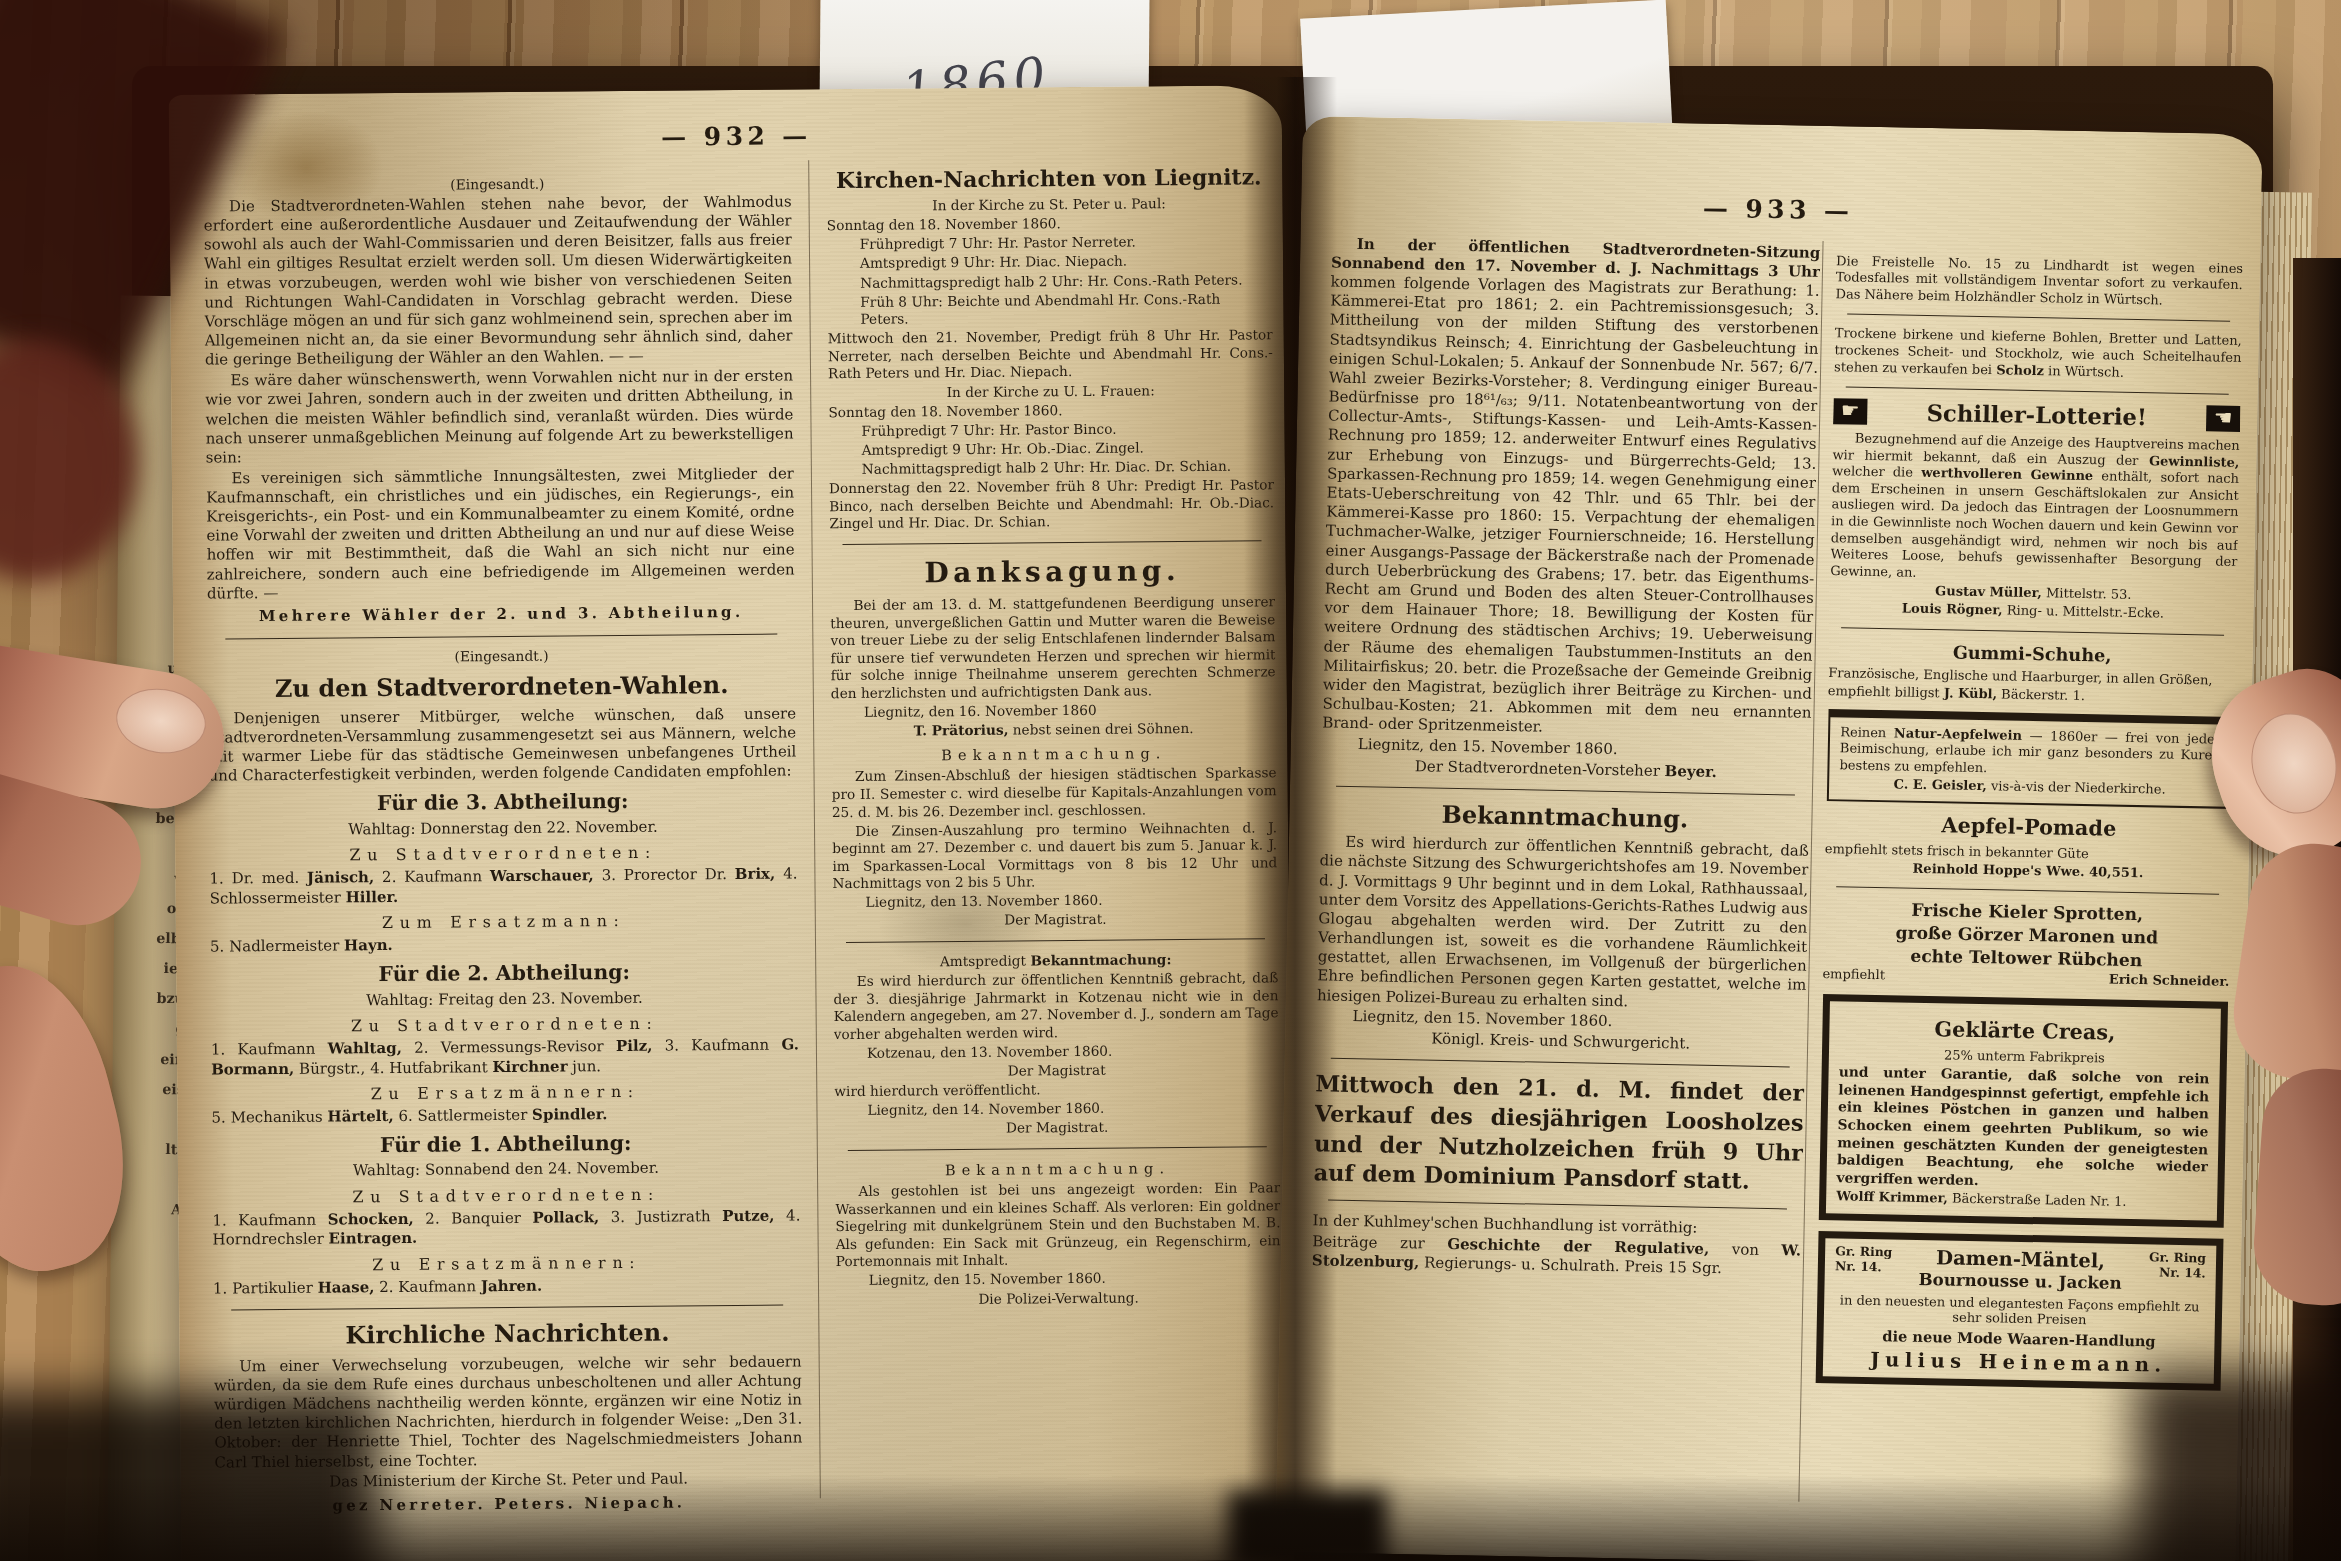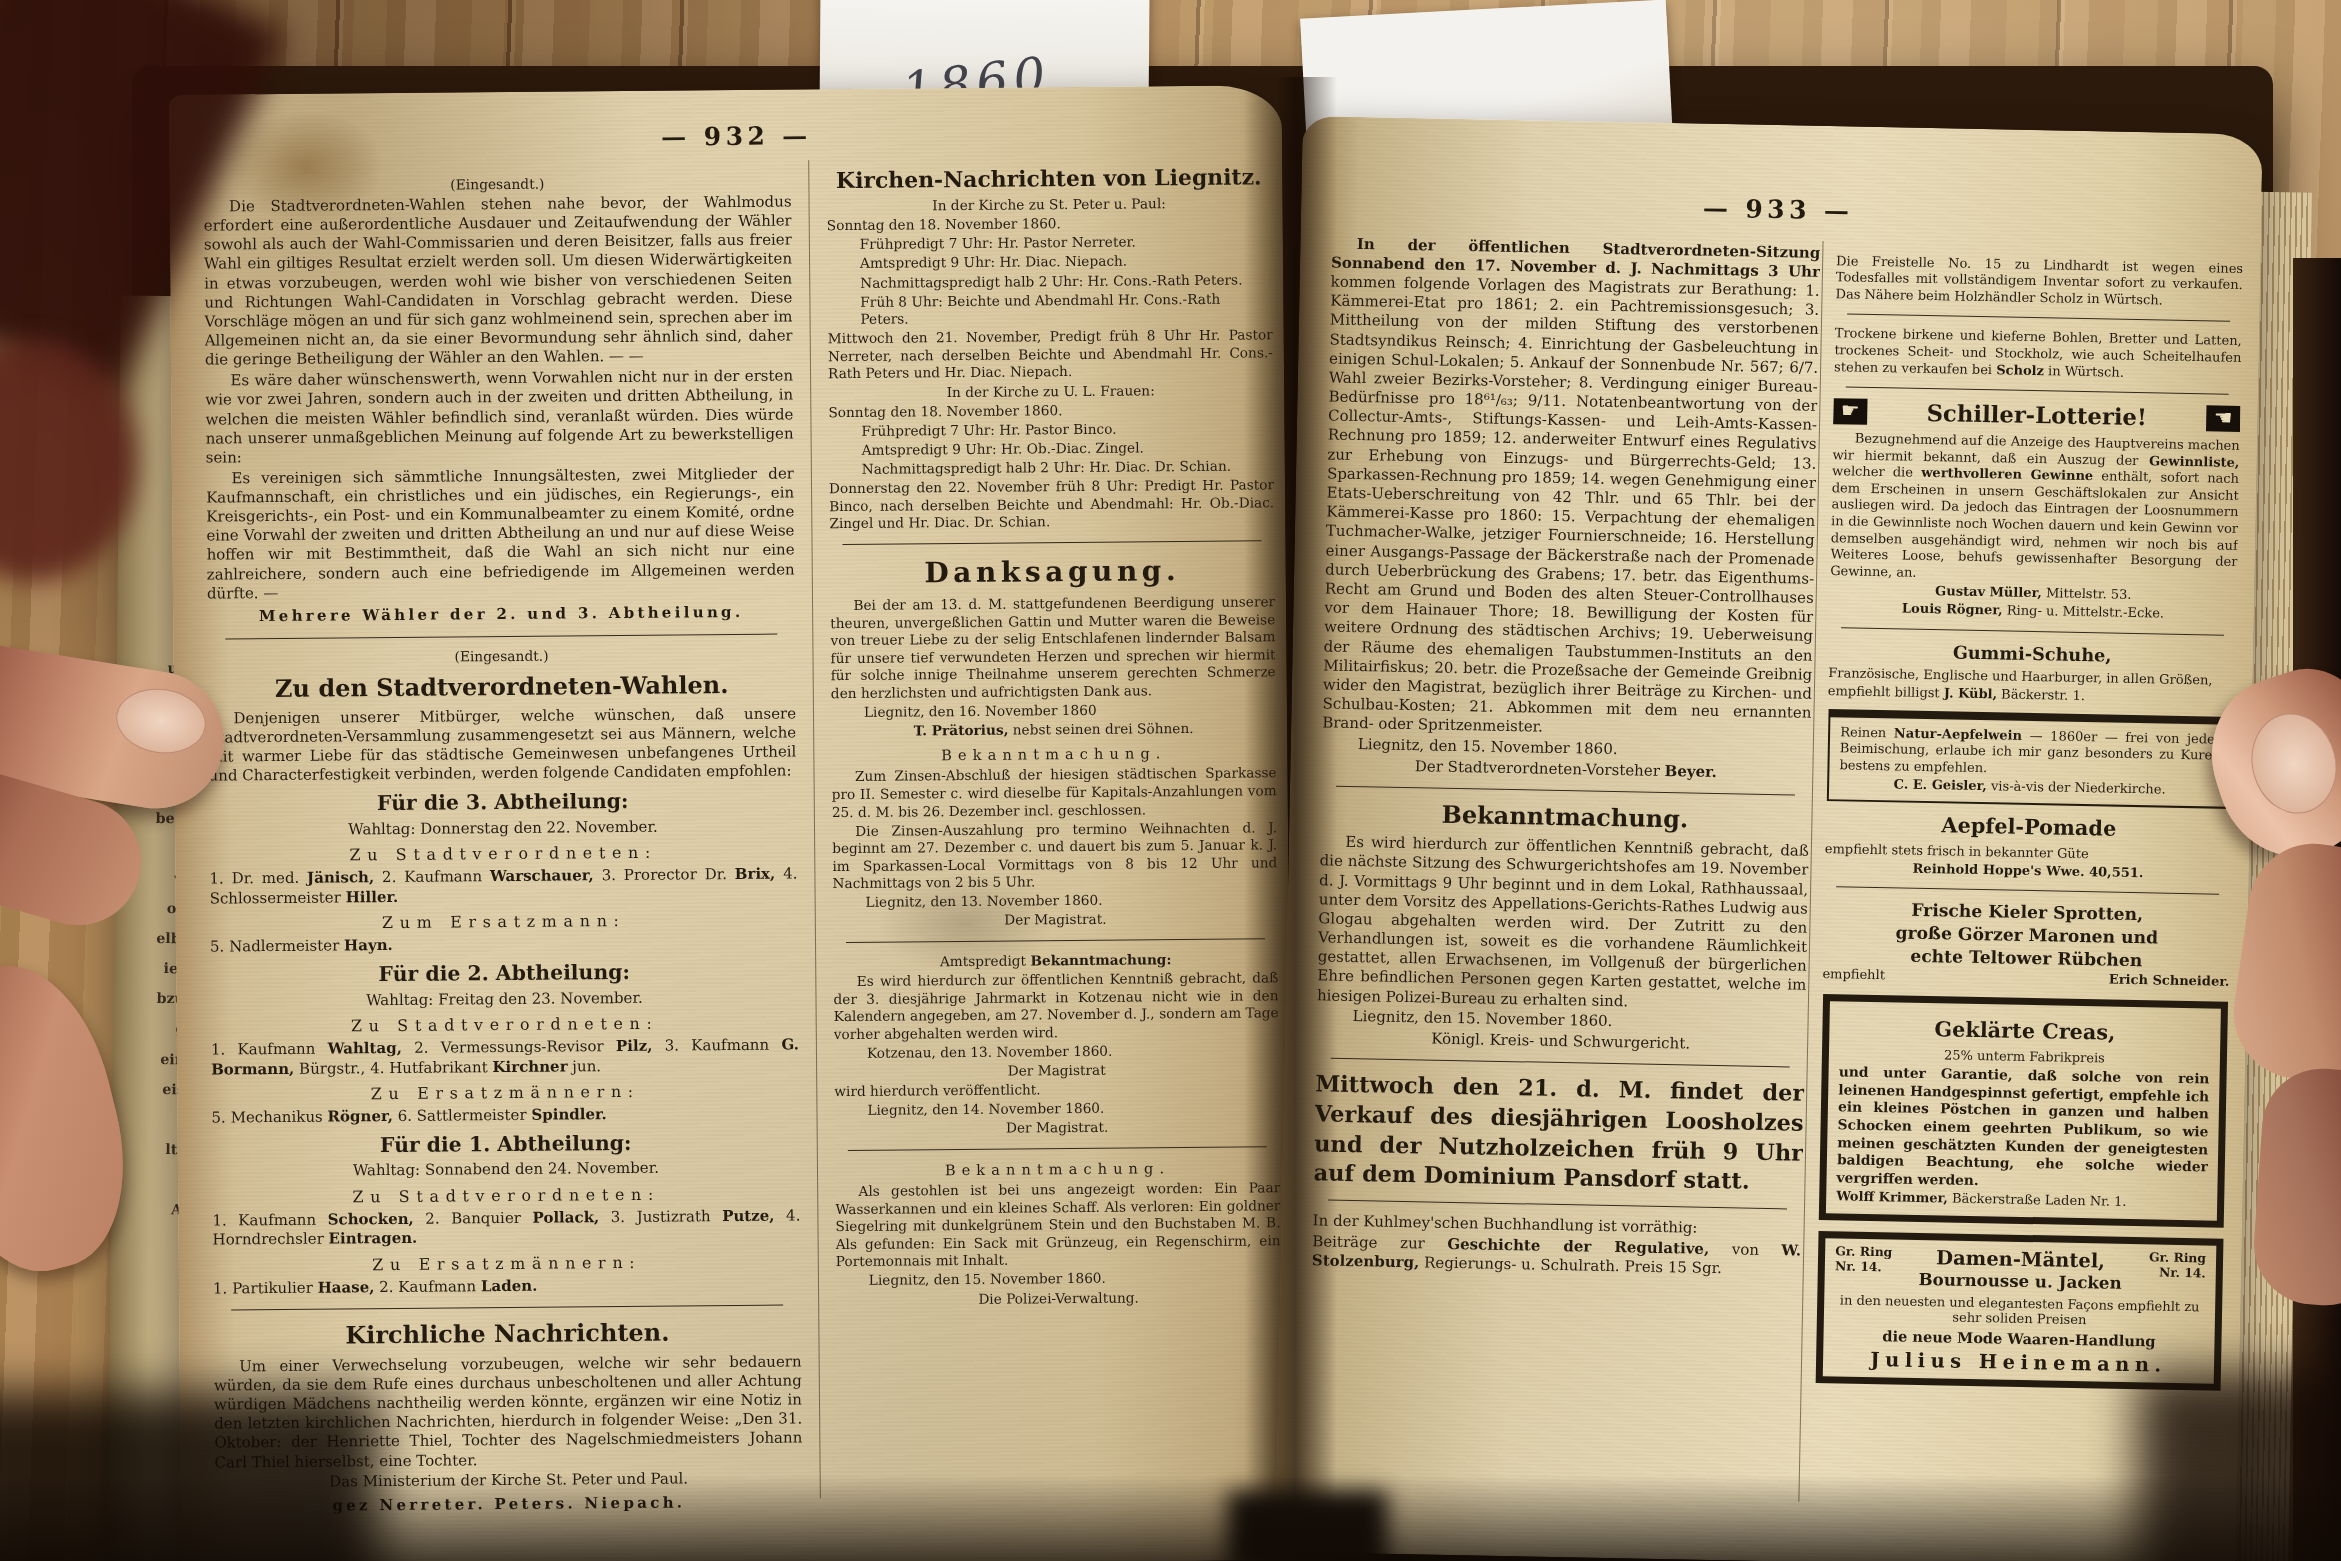--- a/index.html
+++ b/index.html
@@ -146,27 +146,27 @@
         <div class="t center">Wahltag: Donnerstag den 22. November.</div>
         <div class="t spaced">Zu Stadtverordneten:</div>
         <div class="t noindent"><span>1. Dr. med. </span><span class="b">Jänisch,</span><span> 2. Kaufmann </span><span class="b">Warschauer,</span><span> 3. Prorector Dr. </span><span class="b">Brix,</span><span> 4. Schlossermeister </span><span class="b">Hiller.</span></div>
         <div class="t spaced">Zum Ersatzmann:</div>
         <div class="t noindent"><span>5. Nadlermeister </span><span class="b">Hayn.</span></div>
         <div class="t h3">Für die 2. Abtheilung:</div>
         <div class="t center">Wahltag: Freitag den 23. November.</div>
         <div class="t spaced">Zu Stadtverordneten:</div>
         <div class="t noindent"><span>1. Kaufmann </span><span class="b">Wahltag,</span><span> 2. Vermessungs-Revisor </span><span class="b">Pilz,</span><span> 3. Kaufmann </span><span class="b">G. Bormann,</span><span> Bürgstr., 4. Hutfabrikant </span><span class="b">Kirchner</span><span> jun.</span></div>
         <div class="t spaced">Zu Ersatzmännern:</div>
-        <div class="t noindent"><span>5. Mechanikus </span><span class="b">Rögner,</span><span> 6. Sattlermeister </span><span class="b">Spindler.</span></div>
+        <div class="t noindent"><span>5. Mechanikus </span><span class="b">Härtelt,</span><span> 6. Sattlermeister </span><span class="b">Spindler.</span></div>
         <div class="t h3">Für die 1. Abtheilung:</div>
         <div class="t center">Wahltag: Sonnabend den 24. November.</div>
         <div class="t spaced">Zu Stadtverordneten:</div>
         <div class="t noindent"><span>1. Kaufmann </span><span class="b">Schocken,</span><span> 2. Banquier </span><span class="b">Pollack,</span><span> 3. Justizrath </span><span class="b">Putze,</span><span> 4. Horndrechsler </span><span class="b">Eintragen.</span></div>
         <div class="t spaced">Zu Ersatzmännern:</div>
-        <div class="t noindent"><span>1. Partikulier </span><span class="b">Haase,</span><span> 2. Kaufmann </span><span class="b">Laden.</span></div>
+        <div class="t noindent"><span>1. Partikulier </span><span class="b">Haase,</span><span> 2. Kaufmann </span><span class="b">Jahren.</span></div>
         <div class="rule"></div>
         <div class="t h2">Kirchliche Nachrichten.</div>
         <div class="t para">Um einer Verwechselung vorzubeugen, welche wir sehr bedauern würden, da sie dem Rufe eines durchaus unbescholtenen und aller Achtung würdigen Mädchens nachtheilig werden könnte, ergänzen wir eine Notiz in den letzten kirchlichen Nachrichten, hierdurch in folgender Weise: „Den 31. Oktober: der Henriette Thiel, Tochter des Nagelschmiedmeisters Johann Carl Thiel hierselbst, eine Tochter.</div>
         <div class="t center">Das Ministerium der Kirche St. Peter und Paul.</div>
         <div class="t center-bold">gez Nerreter. Peters. Niepach.</div>
       </div>
     <div class="col" id="lcol2" style="left:657px;top:70px;width:445px;height:1392px;font-size:13.7px;">
         <div class="t h2">Kirchen-Nachrichten von Liegnitz.</div>
         <div class="t center">In der Kirche zu St. Peter u. Paul:</div>
         <div class="t noindent">Sonntag den 18. November 1860.</div>

